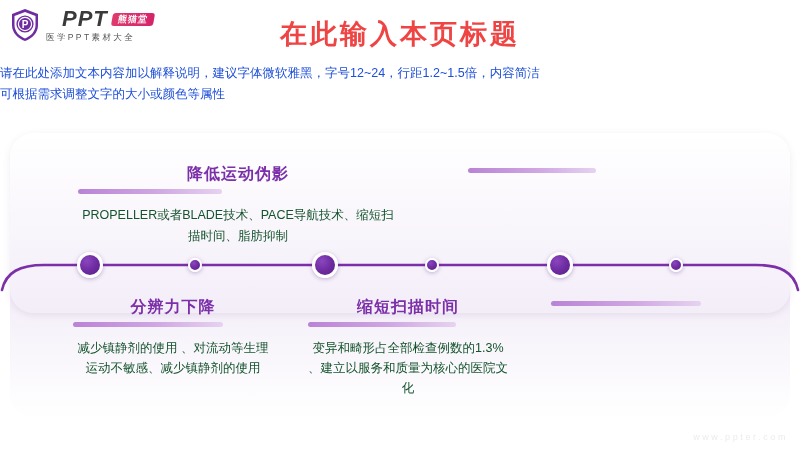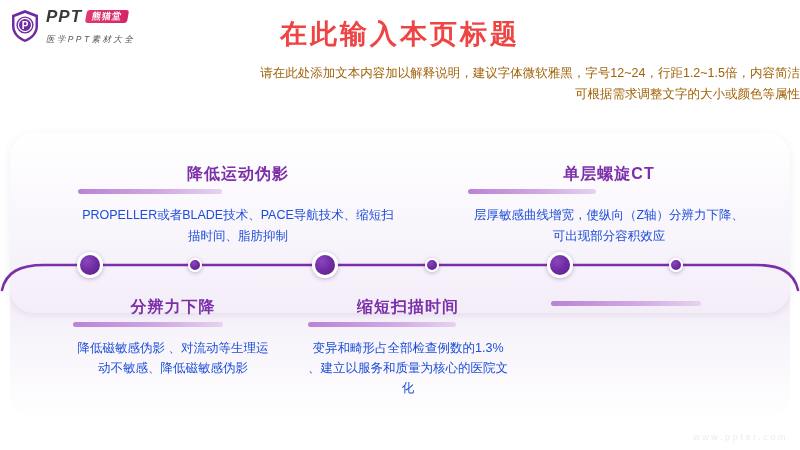--- a/index.html
+++ b/index.html
@@ -8,37 +8,37 @@
     background:#ffffff;
     font-family:"Liberation Sans","DejaVu Sans",sans-serif;
   }
 
   
   .logo{position:absolute;left:10px;top:8px;display:flex;align-items:center;gap:6px;}
   .logo-shield{width:30px;height:34px;position:relative;}
   .logo-shield svg{display:block;}
   .logo-text{display:flex;flex-direction:column;justify-content:center;line-height:1;}
   .logo-row1{display:flex;align-items:center;gap:4px;}
-  .logo-ppt{font-size:17px;font-weight:bold;font-style:italic;color:#3a3a3a;letter-spacing:1px;}
+  .logo-ppt{font-size:22px;font-weight:bold;font-style:italic;color:#3a3a3a;letter-spacing:1px;margin-left:16px;}
   .logo-badge{
     background:linear-gradient(90deg,#e03a6d,#d4246a);
     color:#fff;font-size:9px;font-weight:bold;
     padding:2px 6px;border-radius:3px;letter-spacing:1px;
     transform:skewX(-10deg);
   }
-  .logo-sub{font-size:8.5px;color:#555;letter-spacing:2.4px;margin-top:10px;font-style:italic;}
+  .logo-sub{font-size:8.5px;color:#555;letter-spacing:2.4px;margin-top:3px;}
 
   
   .page-title{
     position:absolute;top:16px;left:0;width:800px;text-align:center;
     font-size:27px;font-weight:bold;color:#ef4444;letter-spacing:3px;
   }
   .page-sub{
-    position:absolute;top:63px;left:0;width:800px;text-align:right;
-    font-size:12.5px;color:#a16207;line-height:21px;
+    position:absolute;top:63px;left:0;width:800px;text-align:left;
+    font-size:12.5px;color:#1d4ed8;line-height:21px;
   }
 
   
   .panel{
     position:absolute;left:10px;top:133px;width:780px;height:180px;
     border-radius:24px;
     background:linear-gradient(180deg,#ffffff 0%,#faf7fc 45%,#f3edf8 100%);
     box-shadow:0 2px 7px rgba(120,90,150,0.13);
   }
   .panel-fade{
@@ -62,21 +62,21 @@
   
   .block{position:absolute;text-align:center;}
   .block h3{
     margin:0;font-size:16px;font-weight:bold;color:#7b2fa8;letter-spacing:1px;
   }
   .block .rule{
     height:5px;border-radius:3px;margin-top:4px;
     background:linear-gradient(90deg,#b983d6 0%,#cfa7e2 55%,#e6d3f0 100%);
   }
   .block p{
-    margin:11px 0 0 0;font-size:12.5px;color:#1d4ed8;line-height:20px;
+    margin:11px 0 0 0;font-size:12.5px;color:#14532d;line-height:20px;
   }
   .block.top p{line-height:21px;}
 
   .footer-mark{
     position:absolute;right:12px;bottom:8px;
     font-size:9px;letter-spacing:2.6px;color:#ececec;
   }
 </style>
 </head>
 <body>
@@ -121,29 +121,27 @@
     <div class="tl-node small" style="left: 676px; top: 265px; position: absolute;"></div>
   </div>
 
 <div class="block top" style="left:78px;top:164px;width:320px;">
   <h3>降低运动伪影</h3>
   <div class="rule" style="width:144px;"></div>
   <p>PROPELLER或者BLADE技术、PACE导航技术、缩短扫描时间、脂肪抑制</p>
 </div>
 
 <div class="block top" style="left:468px;top:164px;width:282px;">
-  <h3>单层螺旋CT</h3>
   <div class="rule" style="width:128px;"></div>
-  <p>层厚敏感曲线增宽，使纵向（Z轴）分辨力下降、可出现部分容积效应</p>
 </div>
 
 <div class="block bottom" style="left:73px;top:297px;width:200px;">
   <h3>分辨力下降</h3>
   <div class="rule" style="width:150px;"></div>
-  <p>降低磁敏感伪影 、对流动等生理运动不敏感、降低磁敏感伪影</p>
+  <p>减少镇静剂的使用 、对流动等生理运动不敏感、减少镇静剂的使用</p>
 </div>
 
 <div class="block bottom" style="left:308px;top:297px;width:200px;">
   <h3>缩短扫描时间</h3>
   <div class="rule" style="width:148px;"></div>
   <p>变异和畸形占全部检查例数的1.3% 、建立以服务和质量为核心的医院文化</p>
 </div>
 
 <div class="block bottom" style="left:551px;top:297px;width:200px;">
   <div class="rule" style="width:150px;"></div>

